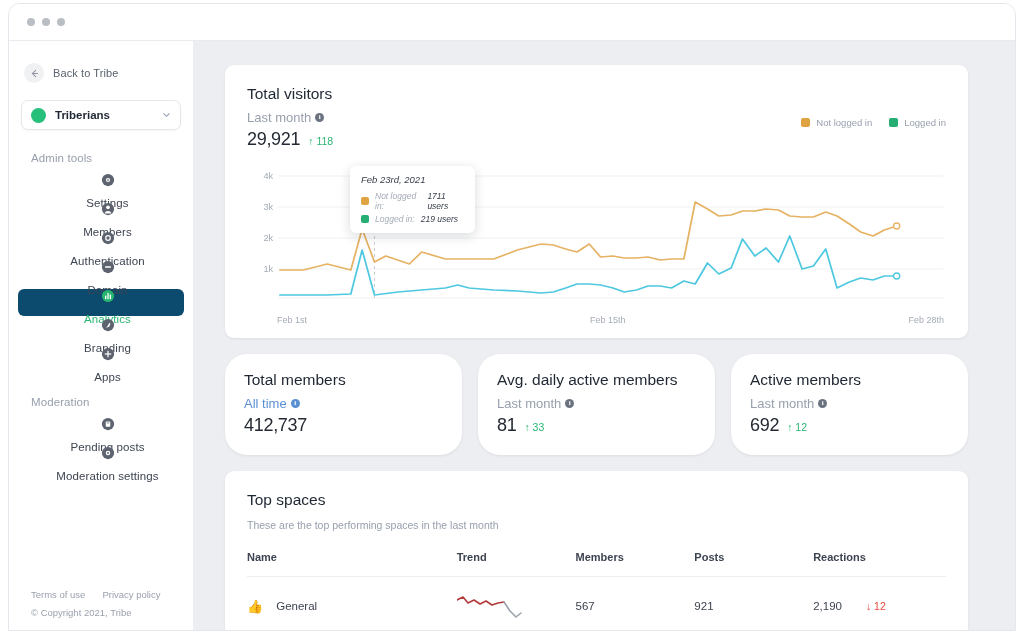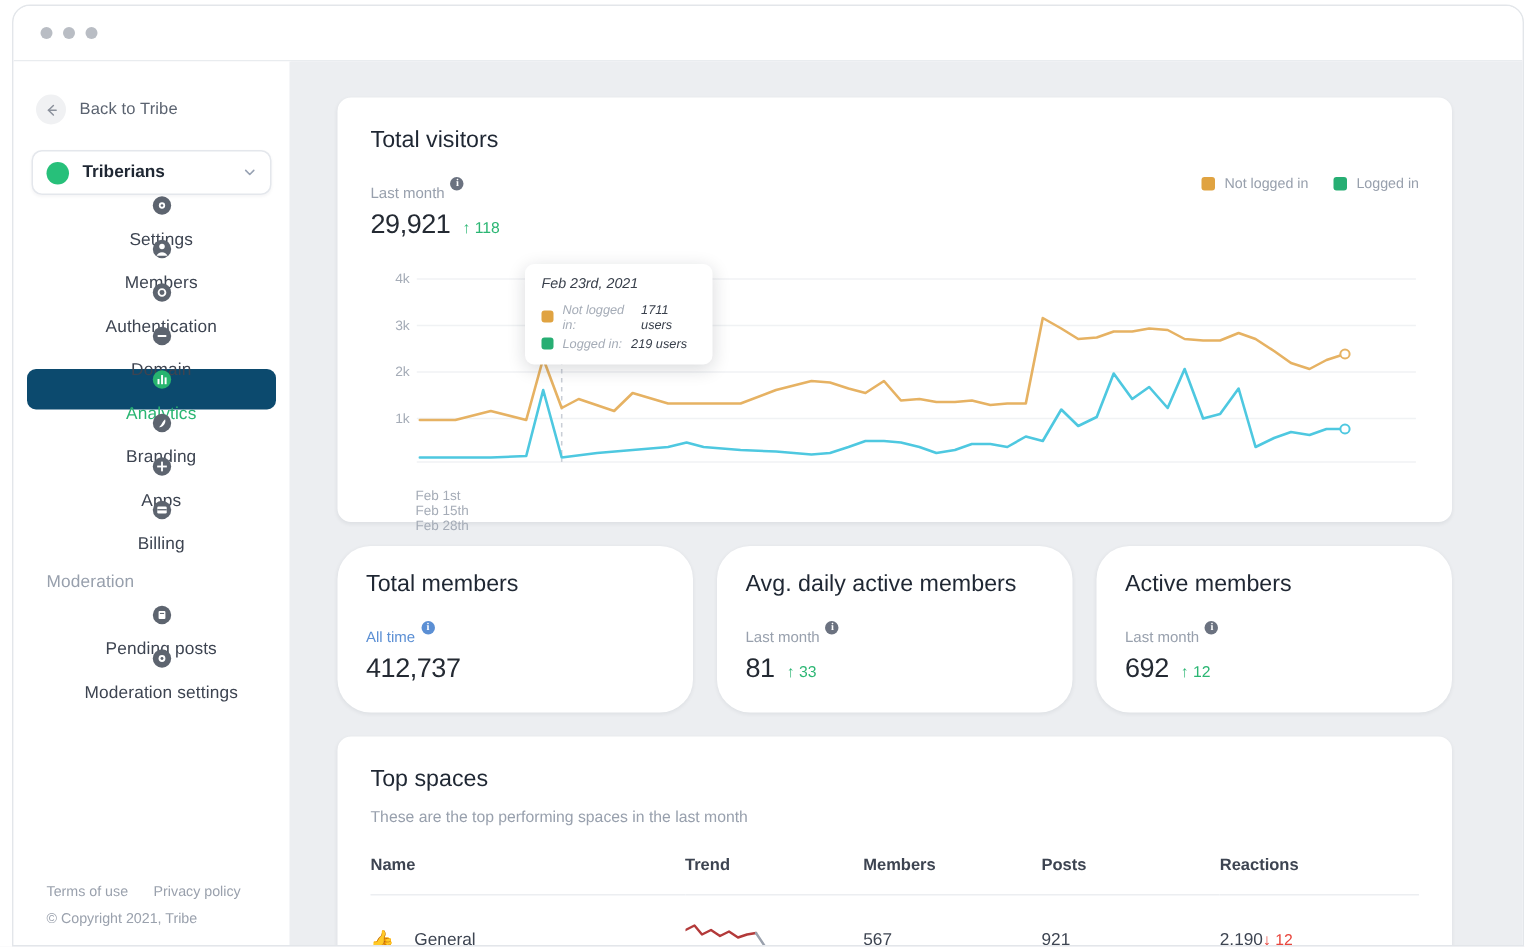--- a/index.html
+++ b/index.html
@@ -114,21 +114,21 @@
   .card {
     background: #fff;
     border-radius: 9px;
     box-shadow: 0 1px 3px rgba(16,24,40,.07);
   }
 
   
   .visitors-card { padding: 20px 22px 14px 22px; position: relative; }
   .card-title { font-size: 15.5px; color: #1f2733; font-weight: 400; }
   .sub-row { display: flex; align-items: center; gap: 4px; margin-top: 7px; }
-  .sub-label { font-size: 10px; color: #98a0ad; margin-top: 14px; }
+  .sub-label { font-size: 13px; color: #98a0ad; }
   .sub-label.blue { color: #5b8fd4; }
   .info-i {
     width: 9px; height: 9px; border-radius: 50%;
     background: #6b7280;
     color: #fff; font-size: 7px; line-height: 9px;
     text-align: center; font-weight: 700;
     font-family: "Liberation Serif", serif;
   }
   .info-i.blue { background: #5b8fd4; }
   .big-row { display: flex; align-items: baseline; gap: 8px; margin-top: 4px; }
@@ -141,23 +141,22 @@
     position: absolute; right: 22px; top: 52px;
     display: flex; gap: 17px; align-items: center;
   }
   .legend-item { display: flex; align-items: center; gap: 6px; }
   .legend-sw { width: 9px; height: 9px; border-radius: 2px; }
   .legend-txt { font-size: 9.5px; color: #98a0ad; }
 
   .chart-wrap { position: relative; height: 160px; margin-top: 14px; }
   .chart-svg { display: block; width: 100%; height: 145px; }
   .xaxis {
-    display: flex; justify-content: center;
+    display: flex; justify-content: space-between;
     padding: 6px 2px 0 30px;
-    flex-direction: column;
   }
   .xaxis span { font-size: 9px; color: #a5acb7; }
 
   .tooltip {
     position: absolute;
     left: 103px; top: 2px;
     background: #fff;
     border-radius: 6px;
     box-shadow: 0 3px 12px rgba(16,24,40,.16);
     padding: 8px 11px 9px 11px;
@@ -178,21 +177,21 @@
   .spaces-card { margin-top: 16px; padding: 20px 22px 0 22px; }
   .spaces-sub { font-size: 10.5px; color: #98a0ad; margin-top: 10px; }
   table { width: 100%; border-collapse: collapse; margin-top: 20px; }
   th {
     text-align: left; font-size: 11px; color: #3d4451; font-weight: 600;
     padding-bottom: 13px; border-bottom: 1px solid #eceef1;
   }
   td { padding: 14px 0; border-bottom: 1px solid #f1f3f5; font-size: 11.5px; color: #3d4451; }
   .name-cell { display: flex; align-items: center; gap: 13px; }
   .space-emoji { font-size: 13px; }
-  .reactions-cell { display: flex; align-items: flex-start; gap: 0; }
+  .reactions-cell { display: flex; align-items: flex-start; gap: 24px; }
   .col-name { width: 30%; }
   .col-trend { width: 17%; }
   .col-members { width: 17%; }
   .col-posts { width: 17%; }
   .col-reactions { width: 19%; }
 </style>
 </head>
 <body>
 
 <div class="browser-frame">
@@ -220,20 +219,21 @@
       <div class="tribe-select">
         <span class="tribe-dot"></span>
         <span class="tribe-name">Triberians</span>
         <span class="caret">
           <svg width="9" height="9" viewBox="0 0 10 10">
               <path d="M2 4 L5 7 L8 4" fill="none" stroke="#98a2b3" stroke-width="1.2" stroke-linecap="round" stroke-linejoin="round"></path>
             </svg>
         </span>
       </div>
 
+      <div class="nav-section-title">Admin tools</div>
 
       <div class="nav-item">
         <svg class="ic" viewBox="0 0 16 16">
           <circle cx="8" cy="8" r="7" fill="#5d646f"></circle>
             <circle cx="8" cy="8" r="2.4" fill="#fff"></circle>
             <circle cx="8" cy="8" r="1" fill="#5d646f"></circle>
         </svg>
         <span class="nav-label">Settings</span>
       </div>
 
@@ -282,28 +282,20 @@
 
       <div class="nav-item">
         <svg class="ic" viewBox="0 0 16 16">
           <circle cx="8" cy="8" r="7" fill="#5d646f"></circle>
           <rect x="7.3" y="4.3" width="1.4" height="7.4" fill="#fff"></rect>
           <rect x="4.3" y="7.3" width="7.4" height="1.4" fill="#fff"></rect>
         </svg>
         <span class="nav-label">Apps</span>
       </div>
 
-      <div class="nav-item">
-        <svg class="ic" viewBox="0 0 16 16">
-          <circle cx="8" cy="8" r="7" fill="#5d646f"></circle>
-          <rect x="4.4" y="5.3" width="7.2" height="5.4" rx="1" fill="#fff"></rect>
-          <rect x="4.4" y="7.3" width="7.2" height="1" fill="#5d646f"></rect>
-        </svg>
-        <span class="nav-label">Billing</span>
-      </div>
 
       <div class="nav-section-title">Moderation</div>
 
       <div class="nav-item">
         <svg class="ic" viewBox="0 0 16 16">
           <circle cx="8" cy="8" r="7" fill="#5d646f"></circle>
             <rect x="5.4" y="5" width="5.2" height="6" rx=".8" fill="#fff"></rect>
             <rect x="6.4" y="6.4" width="3.2" height=".8" fill="#5d646f"></rect>
         </svg>
         <span class="nav-label">Pending posts</span>

